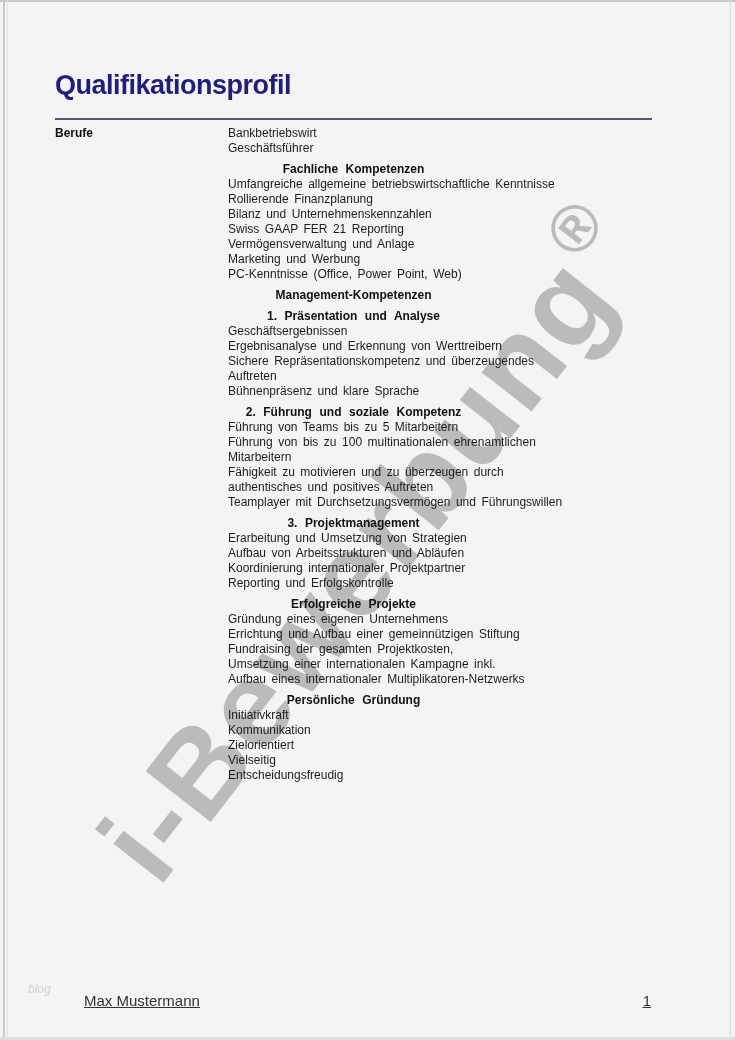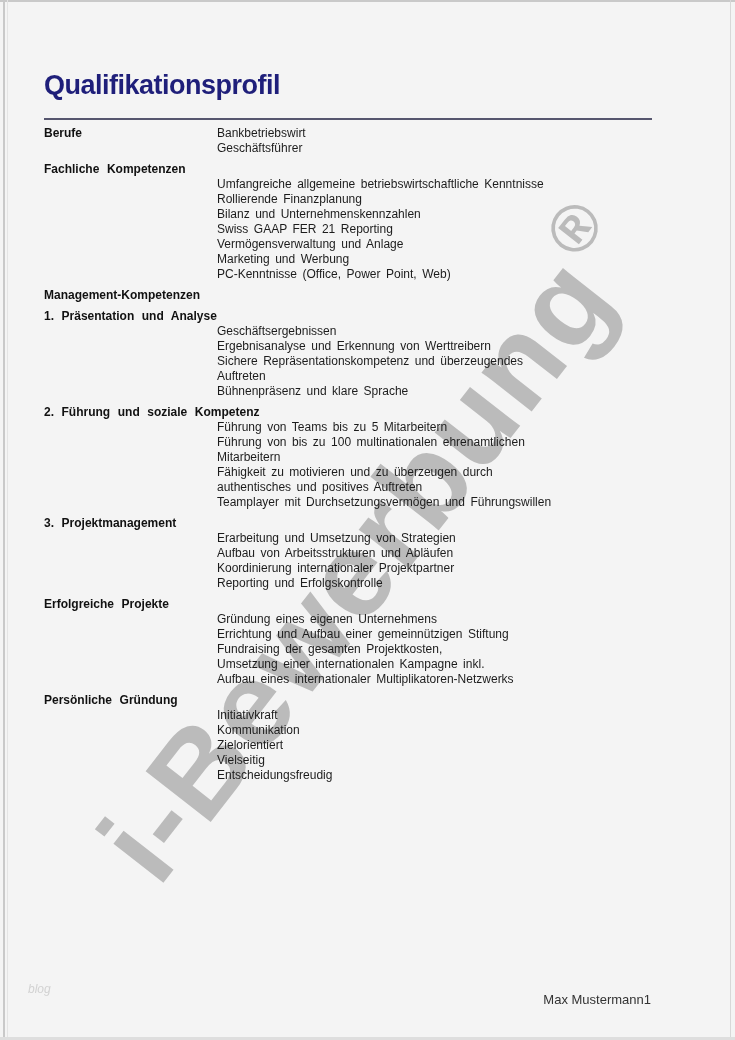--- a/index.html
+++ b/index.html
@@ -36,21 +36,21 @@
   }
   .watermark .reg {
     font-size: 0.55em;
     vertical-align: 0.85em;
     margin-left: 4px;
   }
 
   .page-content {
     position: relative;
     z-index: 1;
-    padding: 70px 83px 0 44px;
+    padding: 70px 83px 0 55px;
   }
 
   .doc-title {
     margin: 0;
     font-size: 27px;
     line-height: 30px;
     font-weight: bold;
     letter-spacing: -0.5px;
     color: var(--title, #1f1f7a);
   }
@@ -68,32 +68,33 @@
     font-size: 12px;
     line-height: 15px;
   }
   .section-label {
     grid-column: 1;
     font-weight: bold;
     color: #111;
     word-spacing: 0.35em;
     white-space: nowrap;
   }
-  .section.stacked .section-label { grid-column: 1 / -1; }
+  .section.stacked .section-label { grid-column: 1 / -1; text-align: center; }
   .section-lines { grid-column: 2; }
   .line { word-spacing: 0.18em; }
 
   .footer {
     position: absolute;
     left: 84px; right: 84px; top: 992px;
     display: flex;
-    justify-content: flex-end;
-    font-size: 13px;
+    justify-content: space-between;
+    font-size: 15px;
     color: #333;
     z-index: 1;
+    text-decoration: underline;
   }
 
   .side-label {
     position: absolute;
     left: 28px; top: 982px;
     font-size: 12px;
     color: #d2d2d2;
     z-index: 1;
     font-style: italic;
   }

